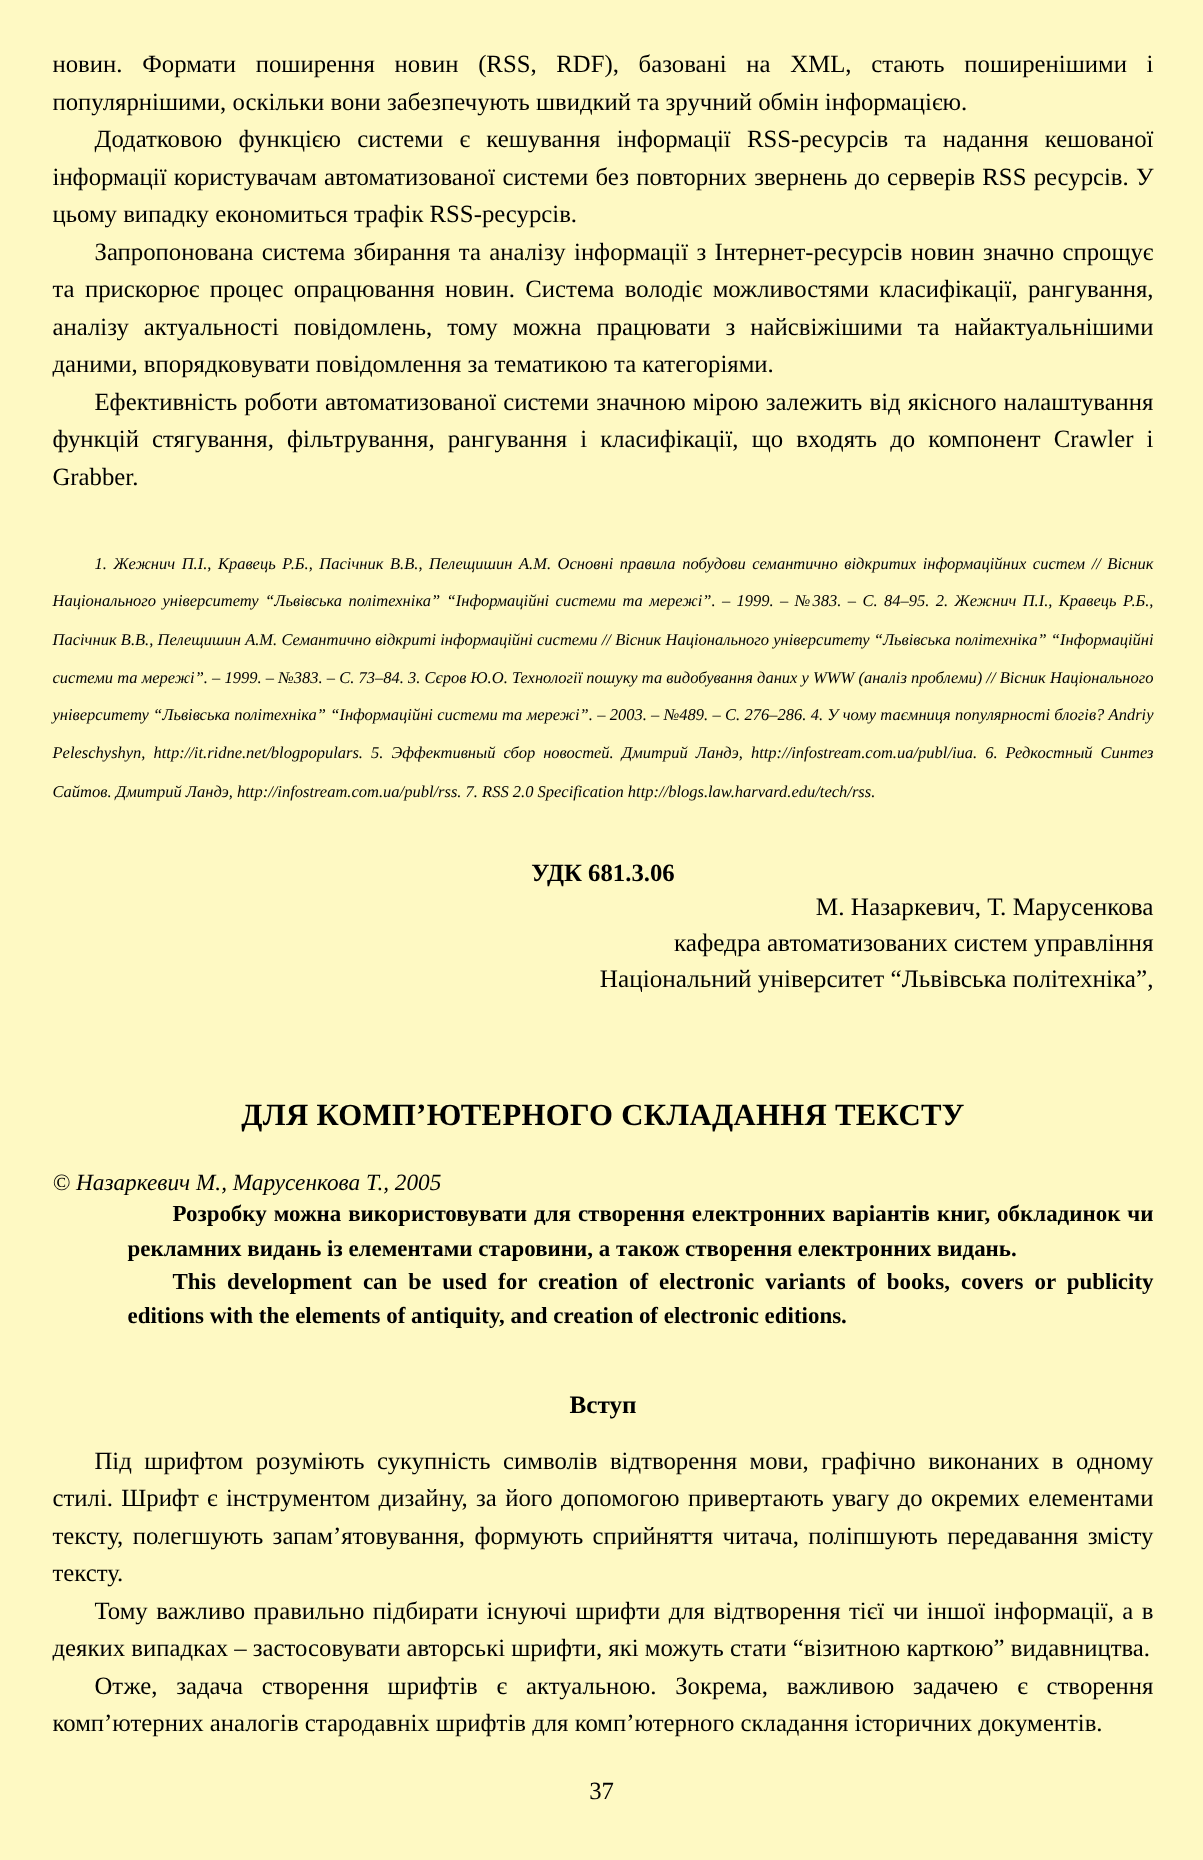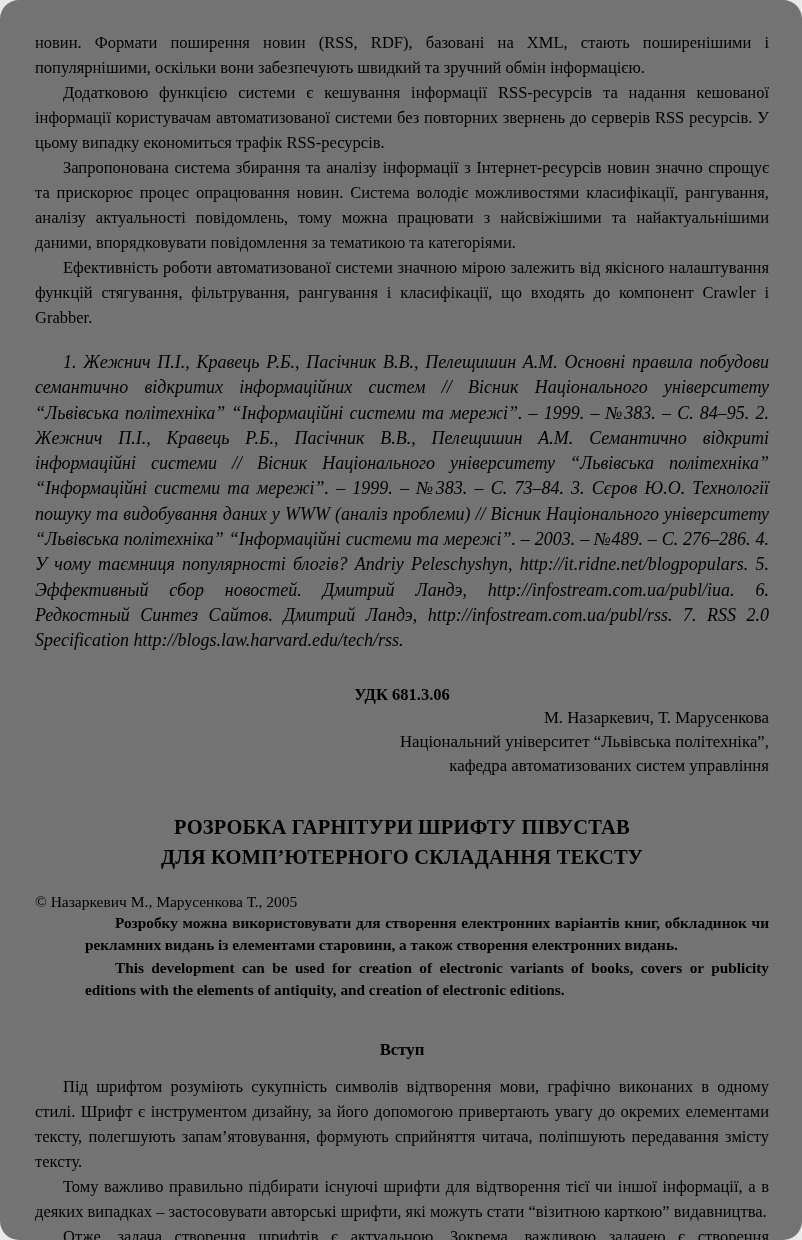--- a/index.html
+++ b/index.html
@@ -6,39 +6,38 @@
   html, body {
     margin: 0;
     padding: 0;
     background: #e9e9e9;
   }
   .page {
     position: relative;
     width: 802px;
     height: 1240px;
     margin: 0 auto;
-    background: #737373;
+    background: #fef9c3;
     box-sizing: border-box;
     padding: 30px 33px 0 35px;
     font-family: "Liberation Serif", "DejaVu Serif", serif;
     color: #000000;
     overflow: hidden;
-    border-radius: 19px;
   }
   p { margin: 0; }
   .body-par {
     font-size: 16.5px;
     line-height: 25px;
     text-align: justify;
   }
   .indent { text-indent: 28px; }
   .references {
-    margin-top: 20px;
+    margin-top: 34px;
     font-style: italic;
-    font-size: 18px;
+    font-size: 11px;
     line-height: 25.3px;
     text-align: justify;
     text-indent: 28px;
   }
   .udc {
     margin-top: 30px;
     text-align: center;
     font-weight: bold;
     font-size: 16.5px;
     line-height: 22px;
@@ -58,20 +57,21 @@
   .title {
     margin-top: 34px;
     text-align: center;
     font-weight: bold;
     font-size: 20.5px;
     line-height: 30px;
     letter-spacing: 0.2px;
   }
   .copyright {
     margin-top: 20px;
+    font-style: italic;
     font-size: 15.5px;
     line-height: 20px;
   }
   .abstract {
     margin-left: 50px;
     font-weight: bold;
     font-size: 15.3px;
     line-height: 22.6px;
     text-align: justify;
     text-indent: 30px;
@@ -102,32 +102,33 @@
     <p class="body-par">новин. Формати поширення новин (RSS, RDF), базовані на XML, стають поширенішими і популярнішими, оскільки вони забезпечують швидкий та зручний обмін інформацією.</p>
     <p class="body-par indent">Додатковою функцією системи є кешування інформації RSS-ресурсів та надання кешованої інформації користувачам автоматизованої системи без повторних звернень до серверів RSS ресурсів. У цьому випадку економиться трафік RSS-ресурсів.</p>
     <p class="body-par indent">Запропонована система збирання та аналізу інформації з Інтернет-ресурсів новин значно спрощує та прискорює процес опрацювання новин. Система володіє можливостями класифікації, рангування, аналізу актуальності повідомлень, тому можна працювати з найсвіжішими та найактуальнішими даними, впорядковувати повідомлення за тематикою та категоріями.</p>
     <p class="body-par indent">Ефективність роботи автоматизованої системи значною мірою залежить від якісного налаштування функцій стягування, фільтрування, рангування і класифікації, що входять до компонент Crawler і Grabber.</p>
     <p class="references">1. Жежнич П.І., Кравець Р.Б., Пасічник В.В., Пелещишин А.М. Основні правила побудови семантично відкритих інформаційних систем // Вісник Національного університету “Львівська політехніка” “Інформаційні системи та мережі”. – 1999. – №383. – С. 84–95. 2. Жежнич П.І., Кравець Р.Б., Пасічник В.В., Пелещишин А.М. Семантично відкриті інформаційні системи // Вісник Національного університету “Львівська політехніка” “Інформаційні системи та мережі”. – 1999. – №383. – С. 73–84. 3. Сєров Ю.О. Технології пошуку та видобування даних у WWW (аналіз проблеми) // Вісник Національного університету “Львівська політехніка” “Інформаційні системи та мережі”. – 2003. – №489. – С. 276–286. 4. У чому таємниця популярності блогів? Andriy Peleschyshyn, http://it.ridne.net/blogpopulars. 5. Эффективный сбор новостей. Дмитрий Ландэ, http://infostream.com.ua/publ/iua. 6. Редкостный Синтез Сайтов. Дмитрий Ландэ, http://infostream.com.ua/publ/rss. 7. RSS 2.0 Specification http://blogs.law.harvard.edu/tech/rss.</p>
   </section>
 
   <section>
     <p class="udc">УДК 681.3.06</p>
     <p class="authors">М. Назаркевич, Т. Марусенкова</p>
+    <p class="affil">кафедра автоматизованих систем управління</p>
     <p class="affil">Національний університет “Львівська політехніка”,</p>
-    <p class="affil">кафедра автоматизованих систем управління</p>
     <p class="title">
-      <span>РОЗРОБКА ГАРНІТУРИ ШРИФТУ ПІВУСТАВ</span><br>
+      <br>
       <span>ДЛЯ КОМП’ЮТЕРНОГО СКЛАДАННЯ ТЕКСТУ</span>
     </p>
     <p class="copyright">© Назаркевич М., Марусенкова Т., 2005</p>
     <p class="abstract">Розробку можна використовувати для створення електронних варіантів книг, обкладинок чи рекламних видань із елементами старовини, а також створення електронних видань.</p>
     <p class="abstract">This development can be used for creation of electronic variants of books, covers or publicity editions with the elements of antiquity, and creation of electronic editions.</p>
   </section>
 
   <section class="intro">
     <p class="section-heading">Вступ</p>
     <p class="body-par indent" style="margin-top:12px">Під шрифтом розуміють сукупність символів відтворення мови, графічно виконаних в одному стилі. Шрифт є інструментом дизайну, за його допомогою привертають увагу до окремих елементами тексту, полегшують запам’ятовування, формують сприйняття читача, поліпшують передавання змісту тексту.</p>
     <p class="body-par indent">Тому важливо правильно підбирати існуючі шрифти для відтворення тієї чи іншої інформації, а в деяких випадках – застосовувати авторські шрифти, які можуть стати “візитною карткою” видавництва.</p>
     <p class="body-par indent">Отже, задача створення шрифтів є актуальною. Зокрема, важливою задачею є створення комп’ютерних аналогів стародавніх шрифтів для комп’ютерного складання історичних документів.</p>
   </section>
 
+  <div class="page-number">37</div>
 
 </div>
 
 </body></html>

